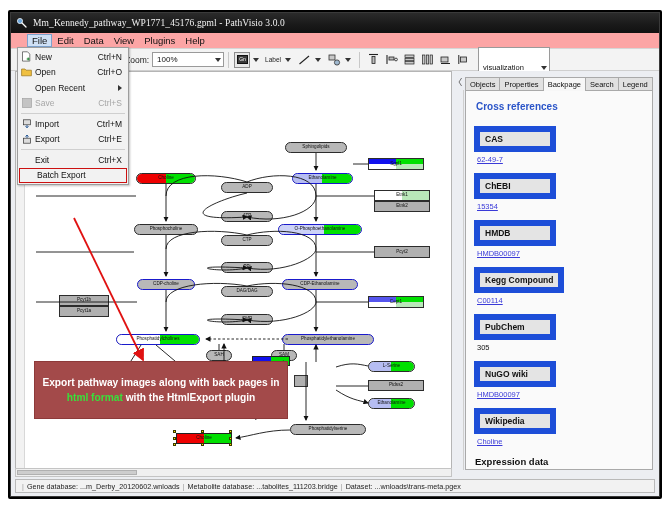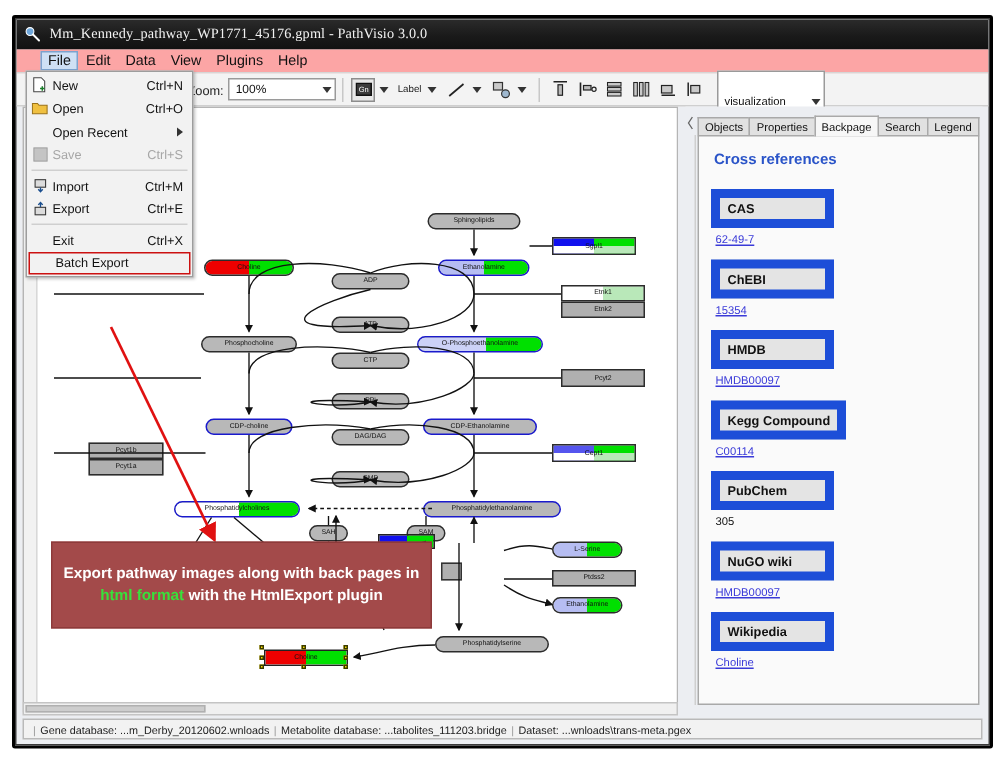--- a/index.html
+++ b/index.html
@@ -248,21 +248,21 @@
   
   .sidepanel {
     position: absolute;
     left: 446px; top: 58px;
     width: 198px; height: 404px;
     background: #eceef2;
   }
   .tabstrip {
     position: absolute; left: 8px; top: 6px;
     width: 188px; height: 14px;
-    display: flex; align-items: flex-end;
+    display: flex; align-items: center;
   }
   .tab {
     font-size: 7.5px;
     color: #111;
     padding: 1.5px 4px 2px 4px;
     border: 1px solid #a9a9a9;
     border-bottom: none;
     background: #e1e1e1;
     margin-right: -1px;
     white-space: nowrap;
@@ -800,20 +800,21 @@
           <div class="xref-block">
             <div class="xref-head">NuGO wiki</div>
             <div class="xref-val"><a href="#">HMDB00097</a></div>
           </div>
 
           <div class="xref-block">
             <div class="xref-head">Wikipedia</div>
             <div class="xref-val"><a href="#">Choline</a></div>
           </div>
 
+          <div class="expr-title">Expression data</div>
         </div>
       </div>
 
       <div class="statusbar">
         <span class="sb-sep">|</span>
         <span>Gene database:</span>
         <span>&nbsp;</span>
         <span>...m_Derby_20120602.wnloads</span>
         <span class="sb-sep">|</span>
         <span>Metabolite database:</span>

